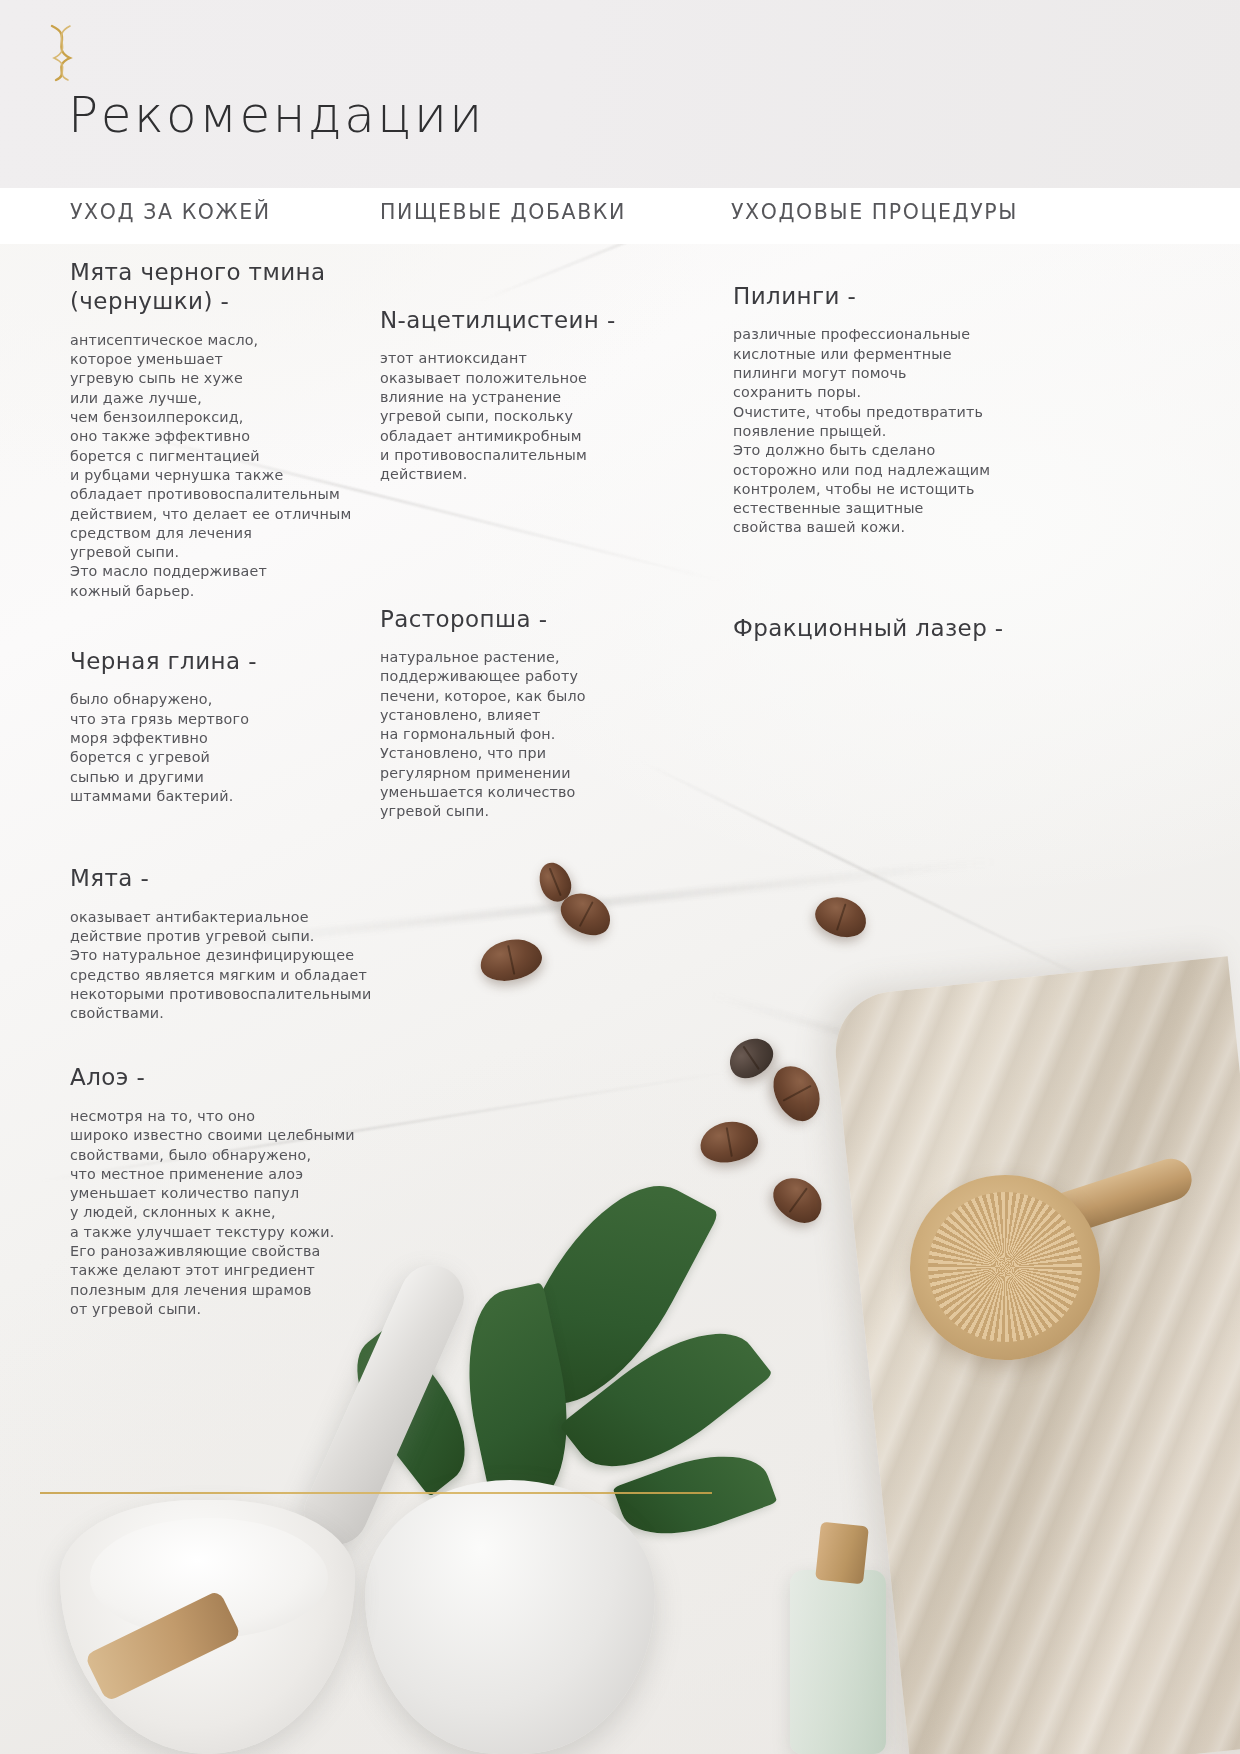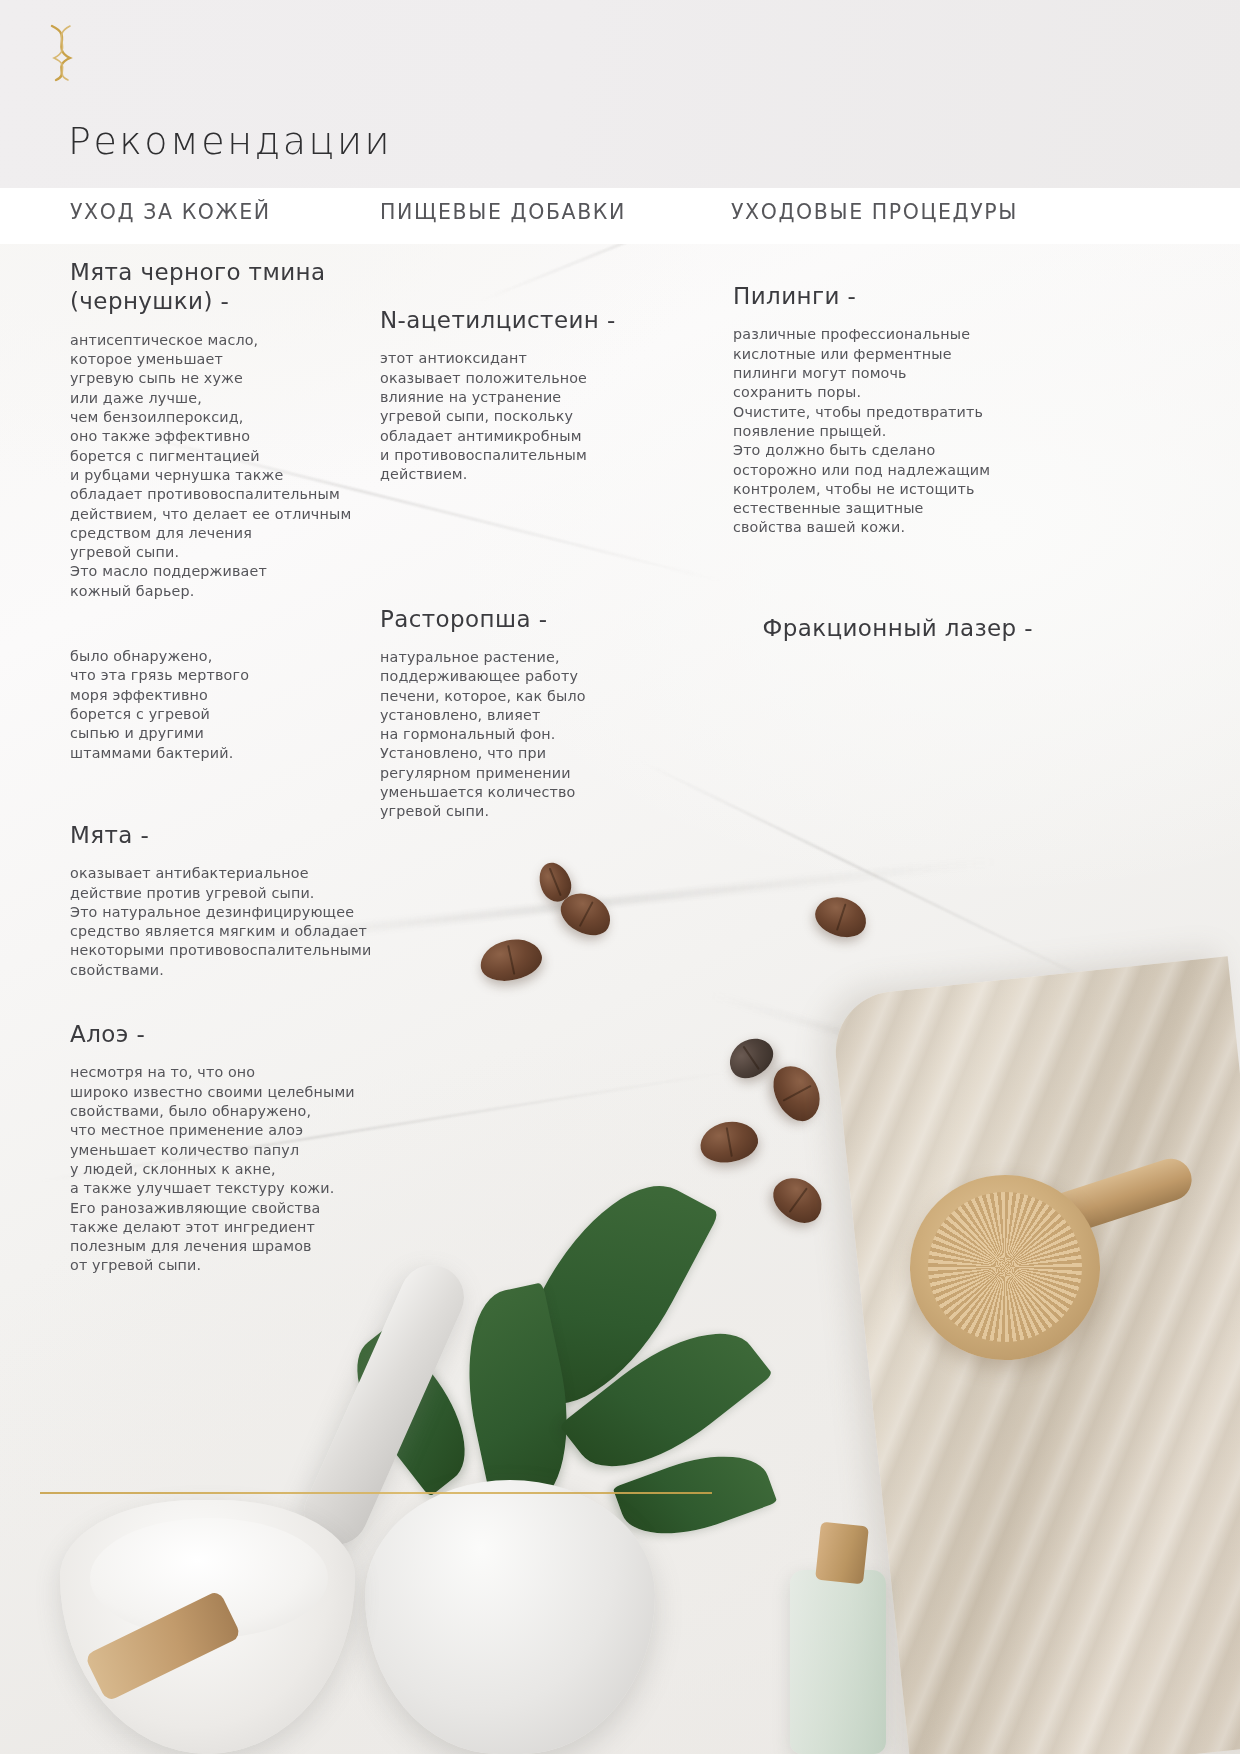--- a/index.html
+++ b/index.html
@@ -52,22 +52,22 @@
     left: 40px;
     top: 22px;
     width: 46px;
     height: 62px;
   }
   .logo svg { display: block; }
 
   .page-title {
     position: absolute;
     left: 68px;
-    top: 122px;
-    font-size: 38px;
+    top: 90px;
+    font-size: 50px;
     font-weight: 300;
     letter-spacing: 2.5px;
     color: #2f2f31;
     line-height: 1;
     font-family: "DejaVu Sans", "Liberation Sans", sans-serif;
   }
 
   
   .tabs-band {
     position: absolute;
@@ -388,20 +388,21 @@
 и рубцами чернушка также
 обладает противовоспалительным
 действием, что делает ее отличным
 средством для лечения
 угревой сыпи.
 Это масло поддерживает
 кожный барьер.</div>
       </div>
 
       <div class="entry sp-46">
+        <div class="entry-title">Черная глина -</div>
         <div class="entry-body">было обнаружено,
 что эта грязь мертвого
 моря эффективно
 борется с угревой
 сыпью и другими
 штаммами бактерий.</div>
       </div>
 
       <div class="entry sp-58">
         <div class="entry-title">Мята -</div>
@@ -468,21 +469,21 @@
 сохранить поры.
 Очистите, чтобы предотвратить
 появление прыщей.
 Это должно быть сделано
 осторожно или под надлежащим
 контролем, чтобы не истощить
 естественные защитные
 свойства вашей кожи.</div>
       </div>
 
-      <div class="entry" style="margin-top:76px;text-align:right;">
+      <div class="entry" style="margin-top:76px;">
         <div class="entry-title">Фракционный лазер -</div>
       </div>
 
     </div>
 
   </div>
 
 </div>
 
 </body></html>

